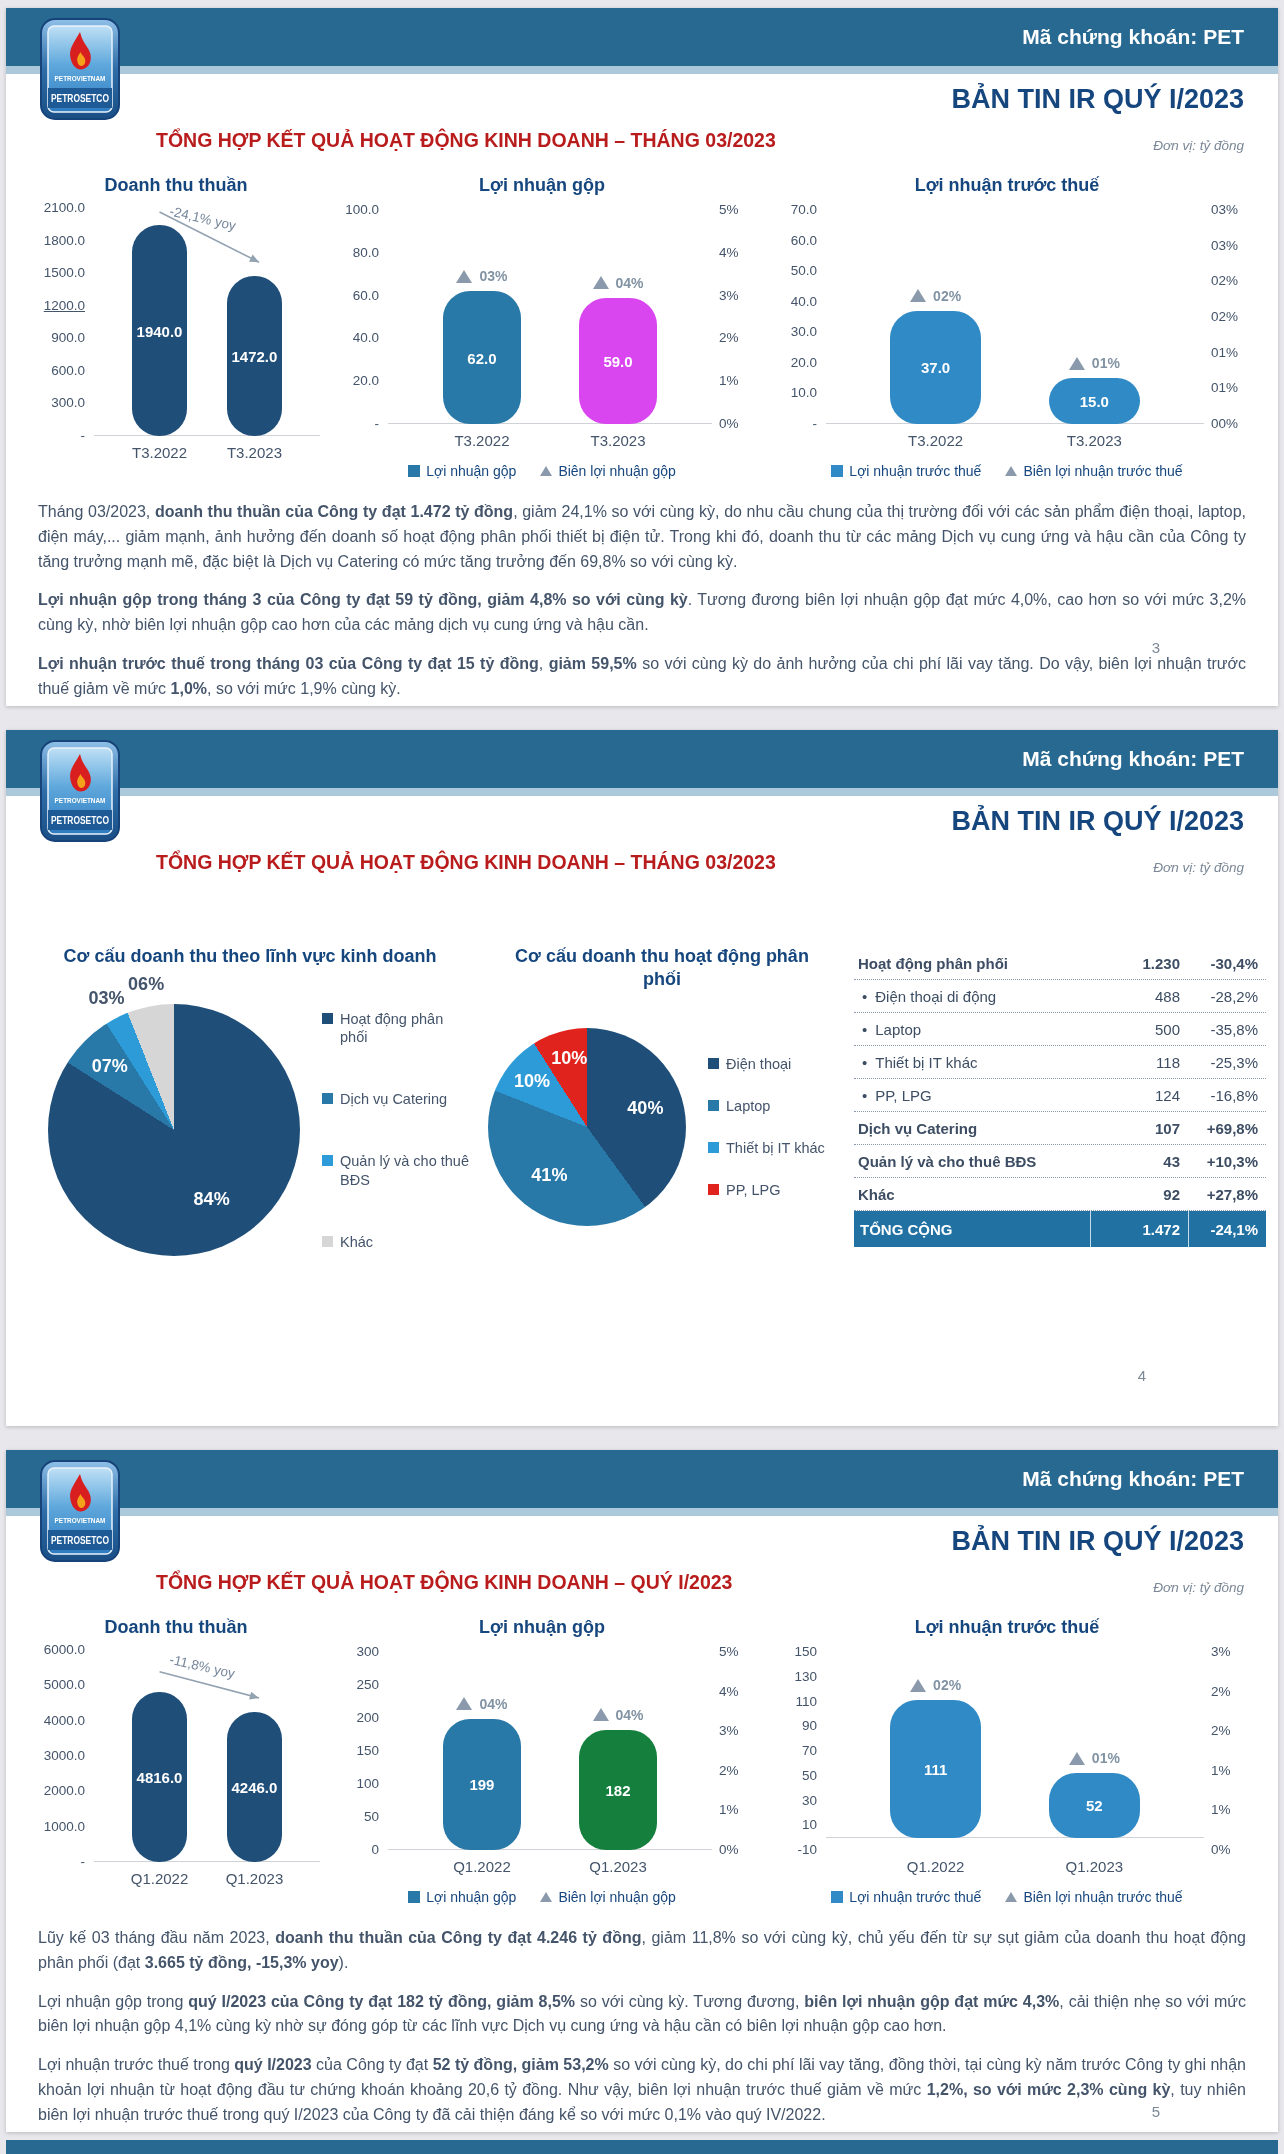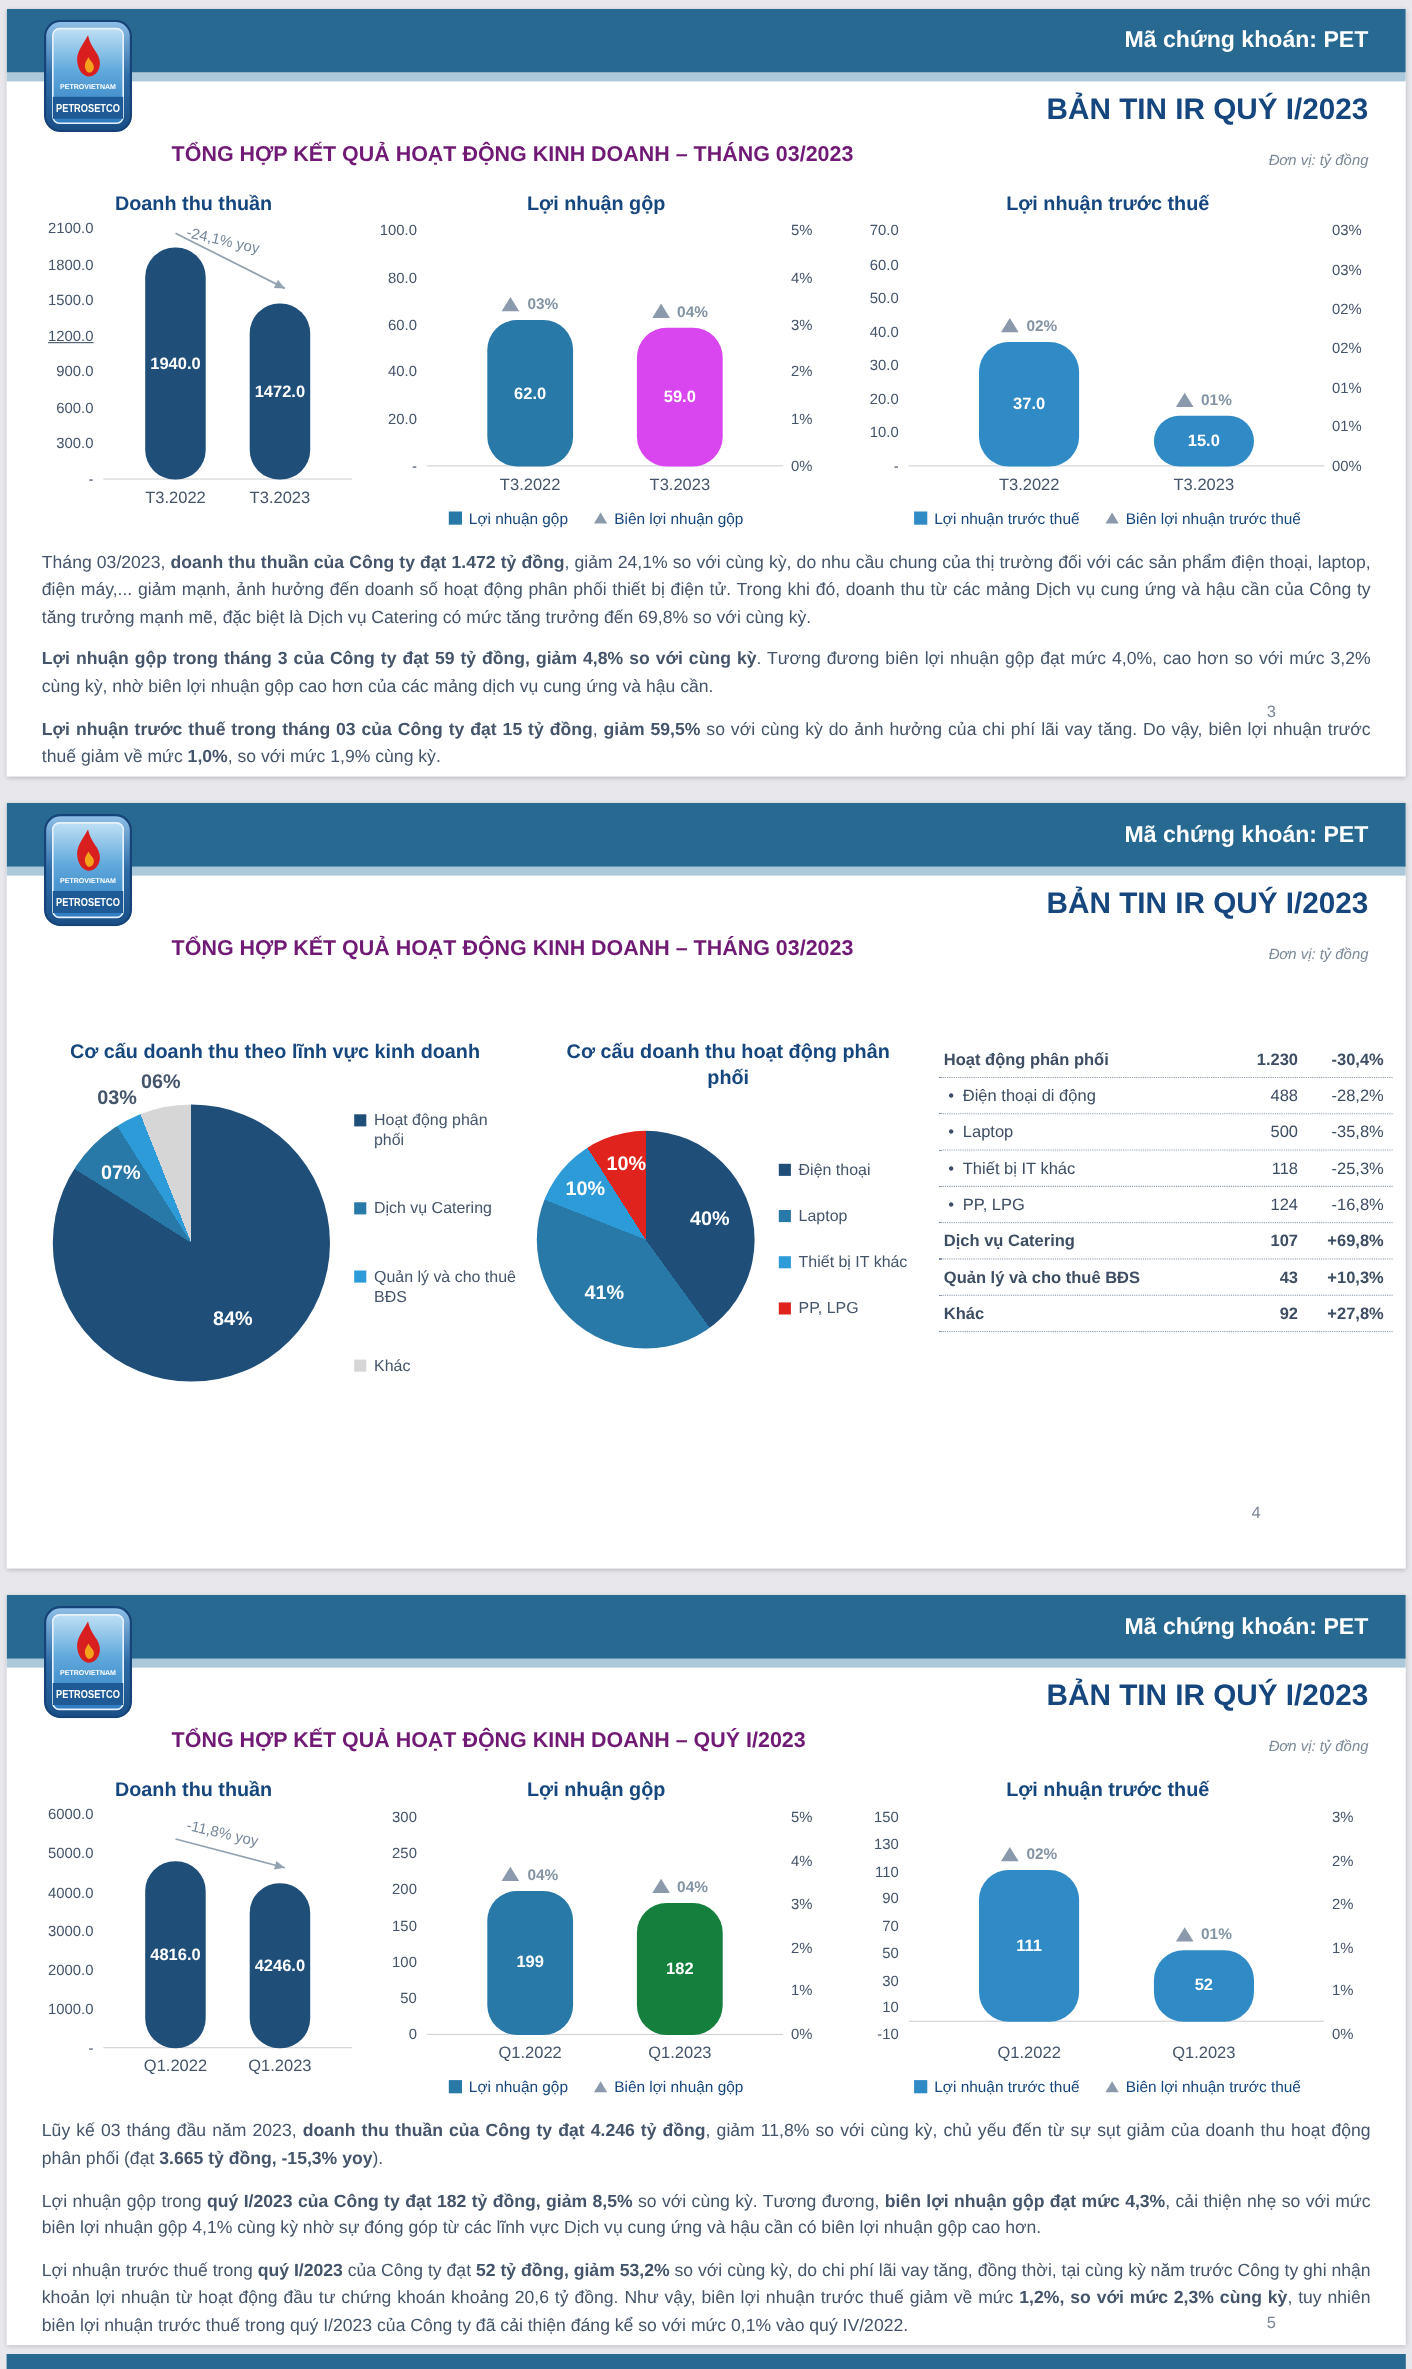--- a/index.html
+++ b/index.html
@@ -10,21 +10,21 @@
            box-shadow:0 1px 4px rgba(0,0,0,.20); }
   #s1 { height:698px; } #s2 { height:696px; } #s3 { height:682px; margin-bottom:8px; }
   .tail { width:1272px; height:14px; margin:0 auto; background:#286991; }
 
   .hdr-bar { height:58px; background:#286991; display:flex; align-items:center; justify-content:flex-end; padding-right:34px; }
   .hdr-ticker { color:#fff; font-size:21px; font-weight:bold; }
   .hdr-stripe { height:8px; background:#ABC9DA; }
   .logo { position:absolute; top:10px; left:34px; width:80px; height:102px; }
   .bulletin { text-align:right; padding-right:34px; margin-top:10px; font-size:27px; font-weight:bold; color:#16467E; }
   .sec-row { position:relative; margin-top:14px; height:32px; }
-  .sec-title { position:absolute; left:150px; top:0; font-size:19.5px; font-weight:bold; color:#701a75; }
+  .sec-title { position:absolute; left:150px; top:0; font-size:19.5px; font-weight:bold; color:#b91c1c; }
   .unit { position:absolute; right:34px; top:9px; font-size:13.5px; font-style:italic; color:#7A8796; }
 
   .charts-row { display:flex; gap:6px; padding:14px 14px 0 26px; }
   .chart { position:relative; }
   .c1 { width:288px; } .c2 { width:432px; } .c3 { width:486px; }
   .bc-title { text-align:center; font-size:18px; font-weight:bold; color:#16467E; margin-bottom:12px; }
   .bc-body { display:flex; }
   .bc-ticks { position:relative; font-size:13.5px; color:#44546A; }
   .bc-left { width:62px; }
   .bc-right { width:46px; }
@@ -415,20 +415,25 @@
           <div class="ft-cell">43</div>
           <div class="ft-cell">+10,3%</div>
         </div>
         <div class="ft-row normal">
           <div class="ft-name">
             <span>Khác</span>
           </div>
           <div class="ft-cell">92</div>
           <div class="ft-cell">+27,8%</div>
         </div>
+        <div class="ft-total">
+          <div class="tc">TỔNG CỘNG</div>
+          <div class="ft-cell">1.472</div>
+          <div class="ft-cell">-24,1%</div>
+        </div>
       </div>
   </div>
   <div class="pageno">4</div>
 </section>
 
 <section class="slide" id="s3">
   <div>
     <div class="hdr-bar">
       <span class="hdr-ticker">Mã chứng khoán: PET</span>
     </div>

